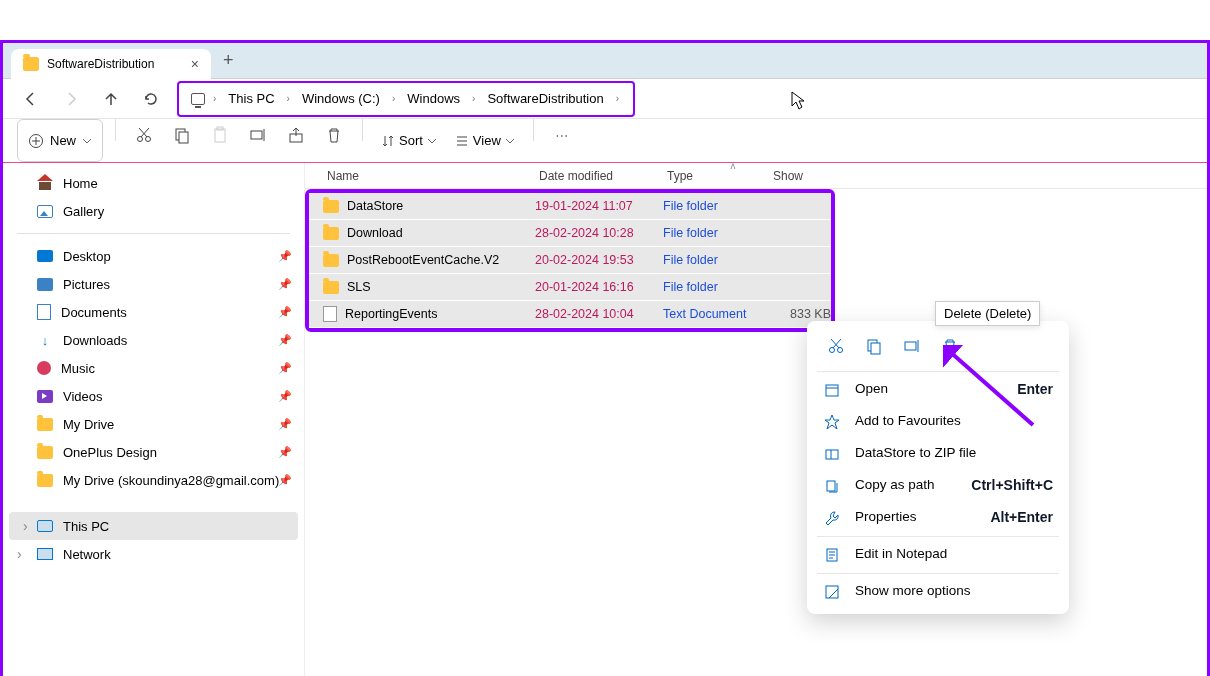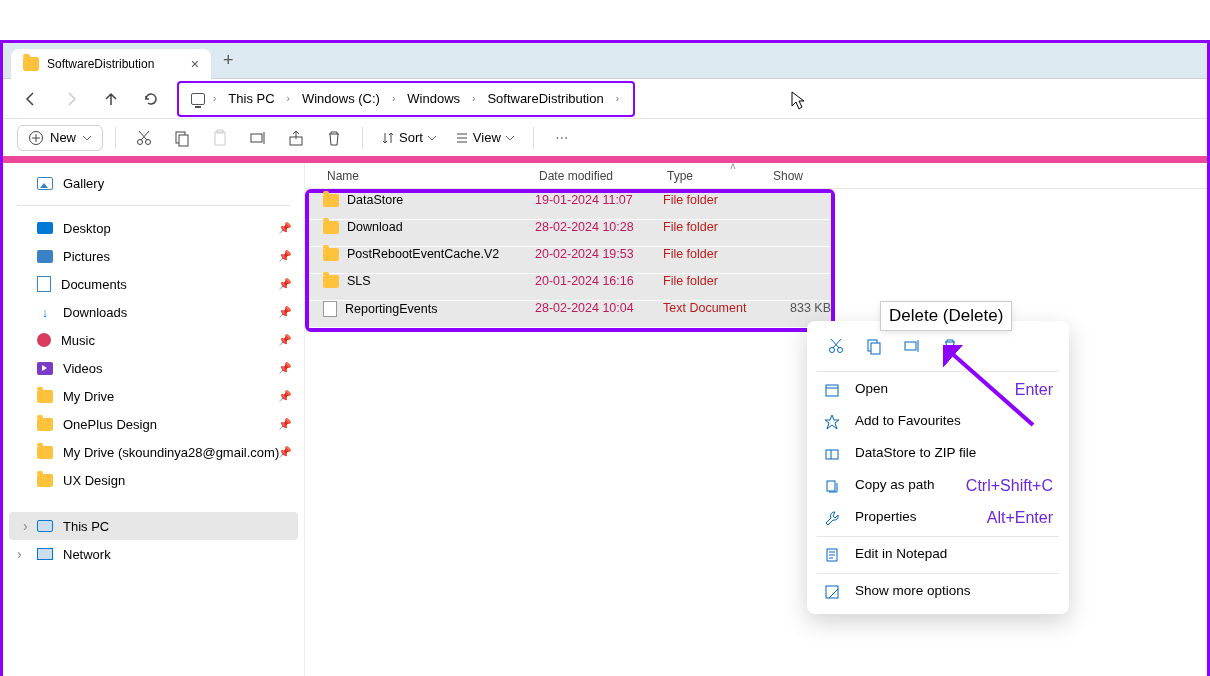--- a/index.html
+++ b/index.html
@@ -22,21 +22,21 @@
 .navbtn.disabled { color:#bbb; }
 .addressbar { flex:1; height:30px; display:flex; align-items:center; gap:4px; padding:0 8px; }
 .addr-highlight { border: 2px solid #8b00ff; border-radius: 4px; padding: 1px 4px; display:flex; align-items:center; gap:2px; }
 .crumb { padding: 2px 6px; font-size:13px; cursor:pointer; }
 .chev { color:#777; font-size:10px; padding:0 2px; }
 .monitor-ico { width:14px;height:12px;border:1.5px solid #555;border-radius:2px;display:inline-block;position:relative;margin-right:2px;}
 .monitor-ico::after{content:'';position:absolute;bottom:-4px;left:3px;width:6px;height:2px;background:#555;}
 .cursor-ico { position:absolute; left:788px; top:48px; font-size:16px; color:#000; pointer-events:none; }
 
 
-.toolbar { height:44px; display:flex; align-items:center; padding:0 14px; gap:6px; border-bottom:7px solid #ec4899; }
+.toolbar { height:44px; display:flex; padding:0 14px; gap:6px; border-bottom:1px solid #ec4899; }
 .tool-new { display:flex; align-items:center; gap:6px; border:1px solid #d0d0d0; border-radius:6px; padding:4px 10px; cursor:pointer; }
 .tool-icon { width:32px;height:32px;display:flex;align-items:center;justify-content:center;color:#555;cursor:pointer;border-radius:4px; }
 .tool-icon.disabled { color:#ccc; }
 .tool-sep { width:1px;height:22px;background:#ddd;margin:0 6px; }
 .tool-label { display:flex;align-items:center;gap:4px;cursor:pointer;padding:4px 6px; }
 
 
 .main { display:flex; height: calc(676px - 36px - 40px - 44px - 6px); }
 
 
@@ -66,37 +66,37 @@
 
 .content { flex:1; position:relative; }
 .headers { display:flex; align-items:center; height:26px; border-bottom:1px solid #e8e8e8; color:#444; font-size:12px; padding-left:8px;}
 .col-name { width:226px; padding-left:14px; }
 .col-date { width:128px; }
 .col-type { width:106px; }
 .col-size { width:70px; text-align:left; }
 .sort-ind { position:absolute; left:425px; top:-2px; font-size:10px; color:#888;}
 
 .filelist-highlight { border: 4px solid #8b00ff; border-radius:6px; margin:0 0 0 0; display:inline-block; }
-.filerow { display:flex; align-items:flex-start; height:27px; background:#e8e8e8; border-bottom:1px solid #fff; padding-left:8px; font-size:12.5px;}
+.filerow { display:flex; align-items:center; height:27px; background:#e8e8e8; border-bottom:1px solid #fff; padding-left:8px; font-size:12.5px;}
 .filerow .fname { width:218px; display:flex;align-items:center;gap:8px; padding-left:6px;}
 .filerow .fdate { width:128px; color:#be185d; }
-.filerow .ftype { width:106px; color:#b91c1c; }
+.filerow .ftype { width:106px; color:#1d4ed8; }
 .filerow .fsize { width:62px; text-align:right; color:#555;}
 .file-ico{width:14px;height:16px;border:1.5px solid #999;background:#fff;display:inline-block;}
 
 
 .ctxmenu { position:absolute; left:804px; top:278px; width:262px; background:#fff; border-radius:8px; box-shadow:0 8px 24px rgba(0,0,0,0.18); padding:6px; z-index:50;}
 .ctx-icons-row { display:flex; gap:4px; padding:4px 6px 8px; justify-content:flex-start; }
 .ctx-icon { width:34px;height:30px;display:flex;align-items:center;justify-content:center;color:#0067c0;cursor:pointer;border-radius:4px;}
 .ctx-sep { height:1px; background:#e6e6e6; margin:2px 4px; }
 .ctx-item { display:flex; align-items:flex-start; padding:7px 10px; gap:14px; cursor:pointer; border-radius:4px; font-size:13.5px;}
-.ctx-item .shortcut { margin-left:auto; color:#6d28d9; font-size:16px; }
+.ctx-item .shortcut { margin-left:auto; color:#0f172a; font-size:14px;font-weight:bold; }
 .ctx-ico { width:18px;height:18px;display:flex;align-items:center;justify-content:center;color:#0067c0; }
 
-.tooltip { position:absolute; left:877px; top:258px; background:#fff; border:1px solid #ccc; padding:4px 8px; font-size:17px; z-index:60; box-shadow:0 2px 6px rgba(0,0,0,0.1);}
+.tooltip { position:absolute; left:932px; top:258px; background:#fff; border:1px solid #ccc; padding:4px 8px; font-size:13px; z-index:60; box-shadow:0 2px 6px rgba(0,0,0,0.1);}
 
 .arrow-overlay { position:absolute; left:940px; top:302px; pointer-events:none; z-index:55;}
 
 svg { display:block; }
 </style>
 </head>
 <body>
 
 <div class="frame">
 
@@ -222,20 +222,24 @@
         </svg>
     </div>
     <div class="tool-sep"></div>
     <div class="tool-icon">⋯</div>
   </div>
 
   <div class="main">
 
     <div class="sidebar">
       <div class="side-item">
+          <span class="ico-home"></span>
+          <span>Home</span>
+        </div>
+      <div class="side-item">
           <span class="ico-gallery"></span>
           <span>Gallery</span>
         </div>
       <div class="side-sep"></div>
       <div class="side-item">
           <span class="ico-desktop"></span>
           <span>Desktop</span>
           <span class="pin">📌</span>
         </div>
       <div class="side-item">
@@ -270,24 +274,20 @@
         </div>
       <div class="side-item">
           <span class="folder-mini"></span>
           <span>OnePlus Design</span>
           <span class="pin">📌</span>
         </div>
       <div class="side-item">
           <span class="folder-mini"></span>
           <span>My Drive (skoundinya28@gmail.com)</span>
           <span class="pin">📌</span>
-        </div>
-      <div class="side-item">
-          <span class="folder-mini"></span>
-          <span>UX Design</span>
         </div>
       <div style="height:18px"></div>
       <div class="side-item selected with-chevron">
           <span class="ico-pc"></span>
           <span>This PC</span>
         </div>
       <div class="side-item with-chevron">
           <span class="ico-net"></span>
           <span>Network</span>
         </div>

